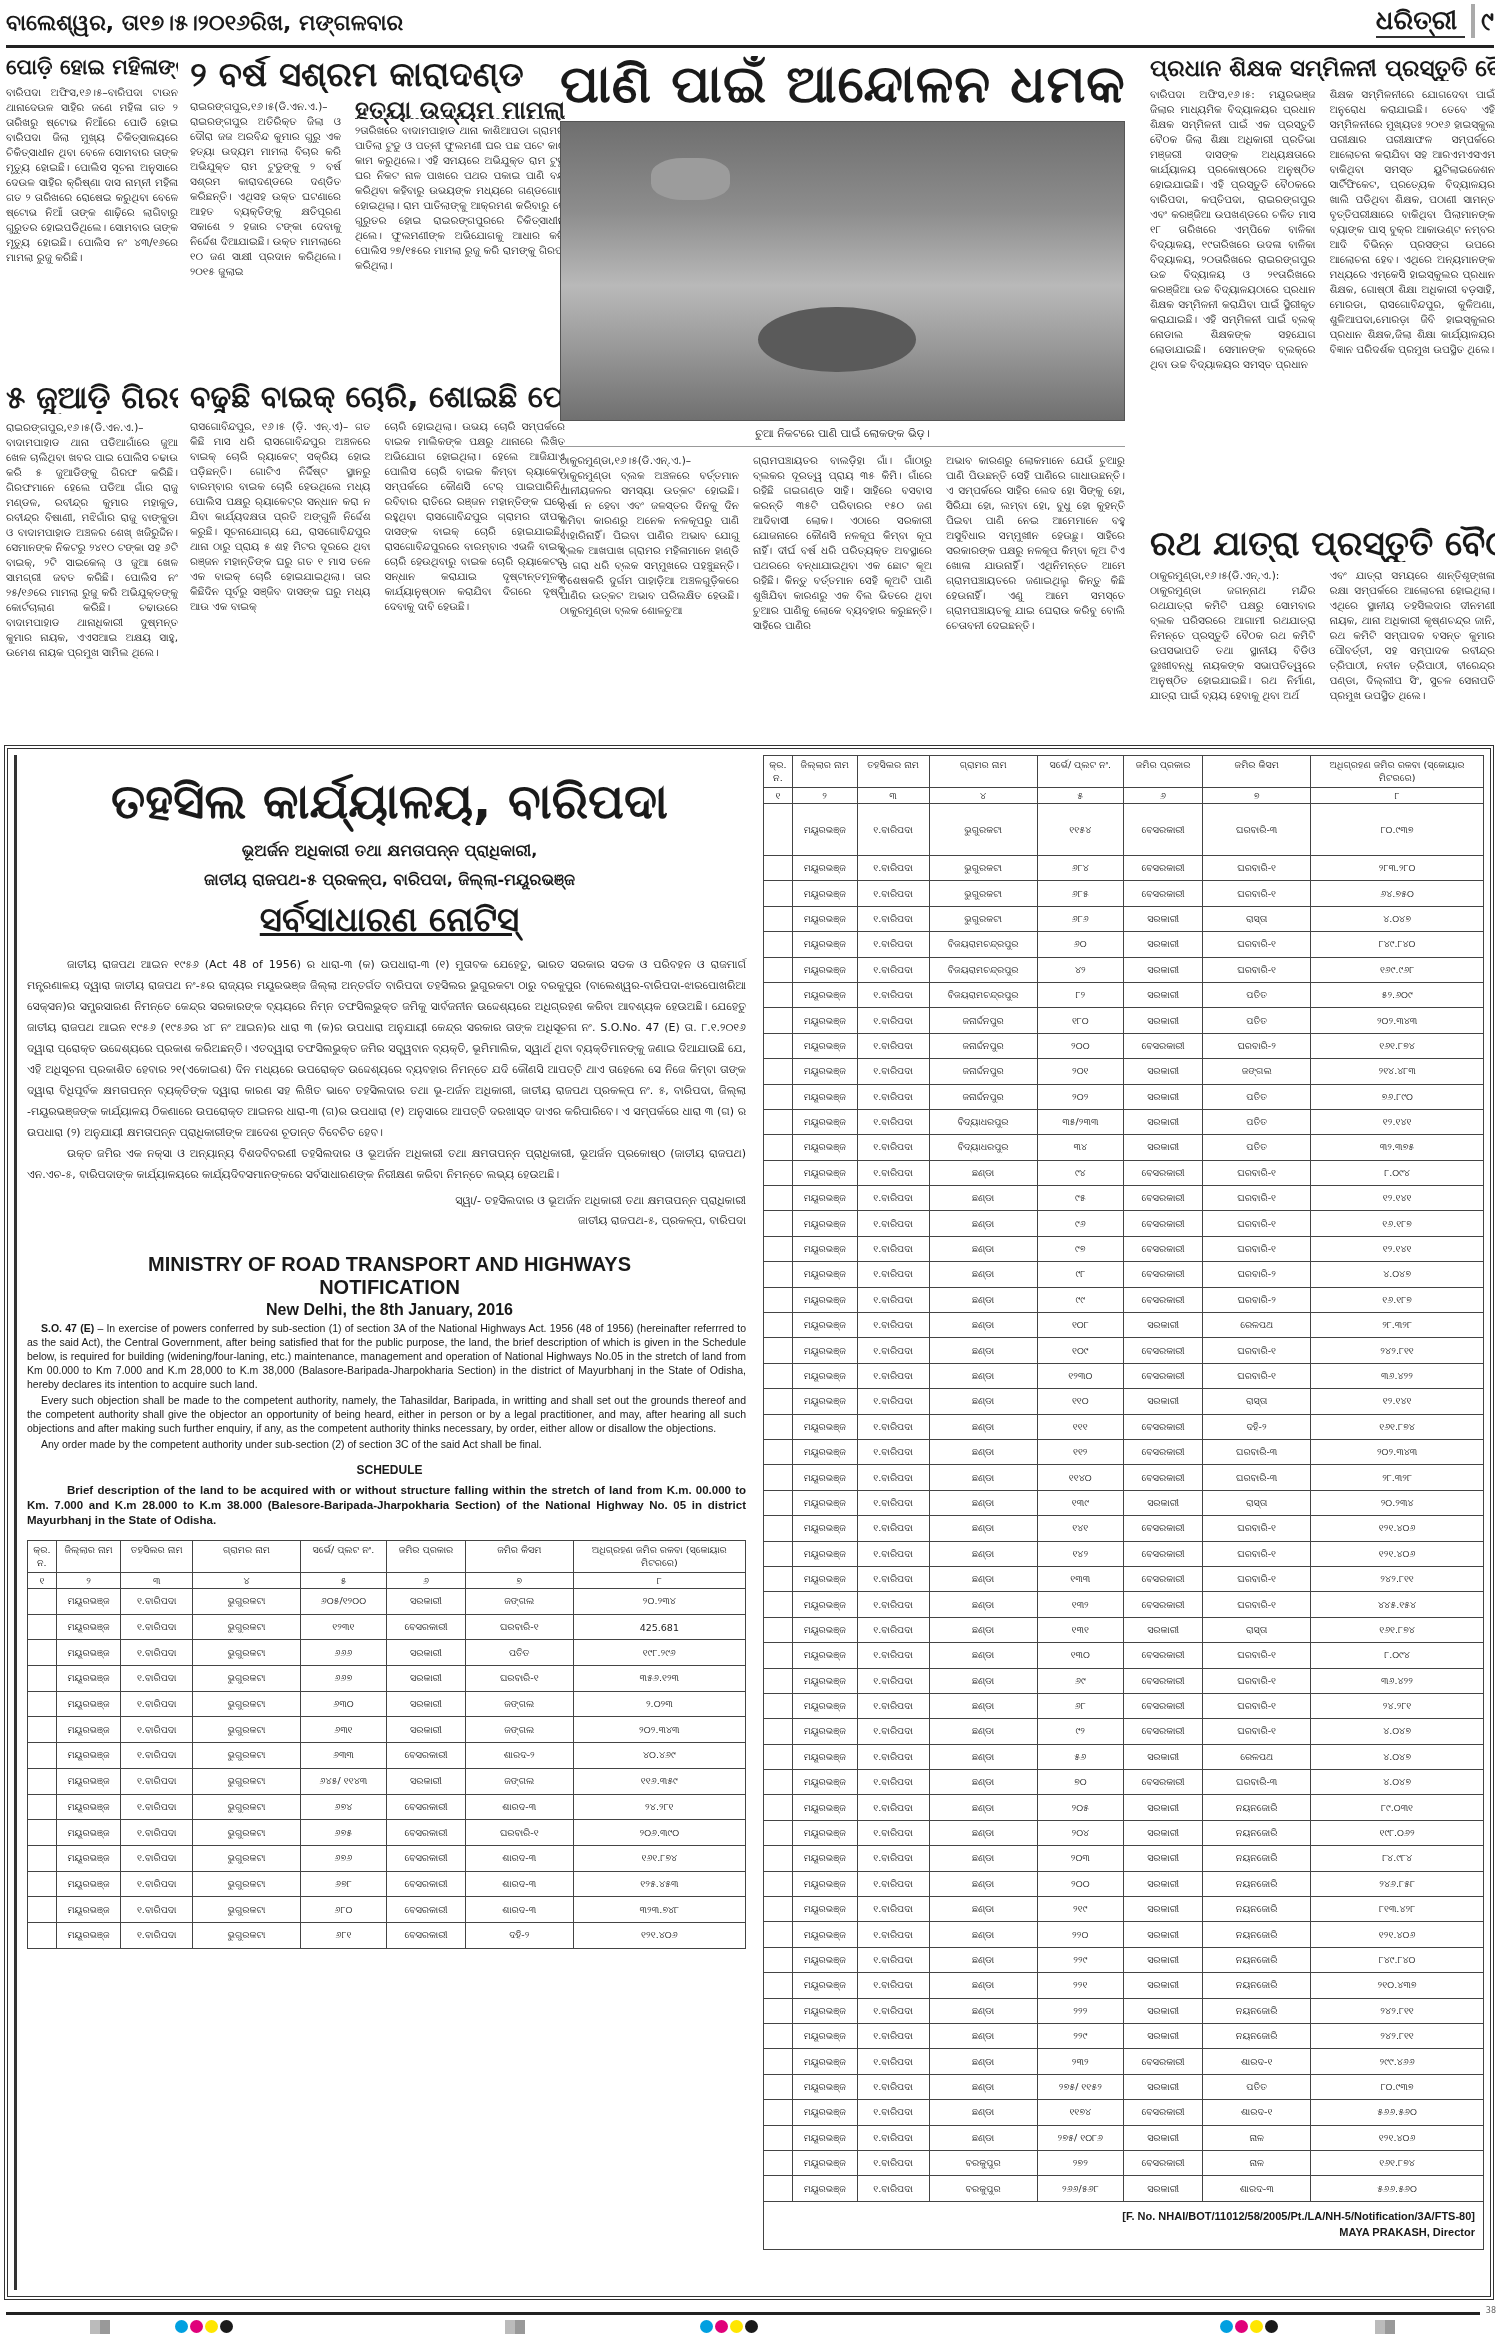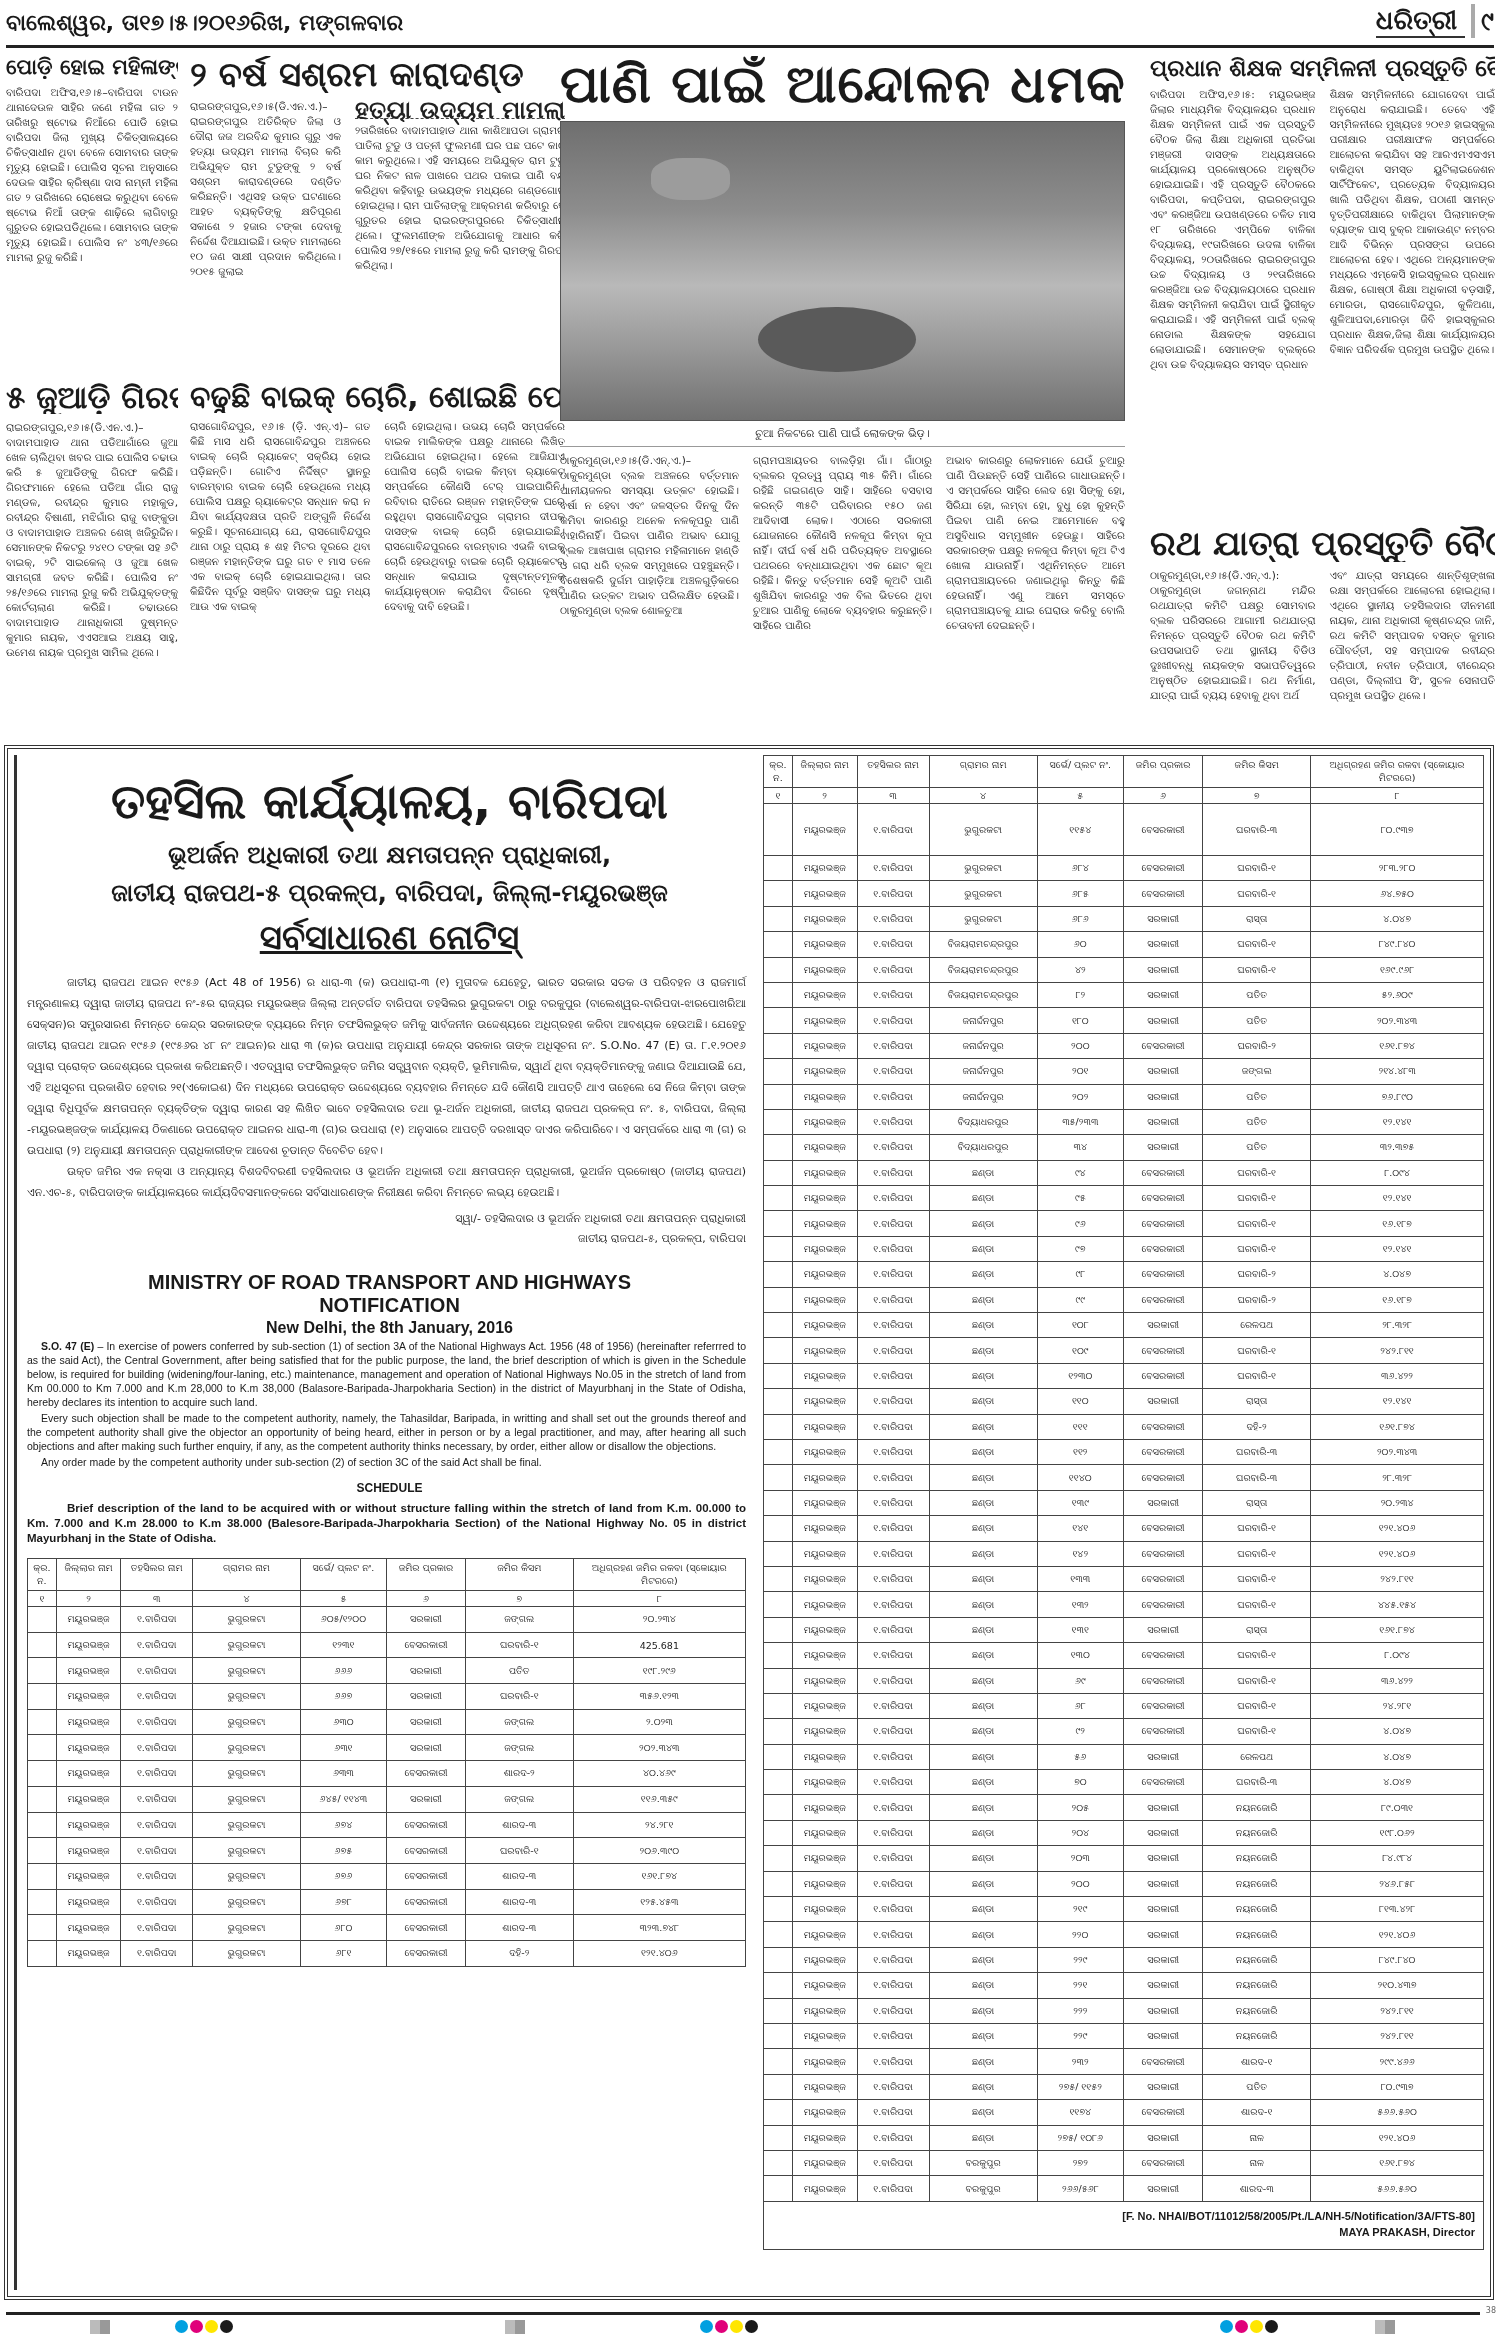--- a/index.html
+++ b/index.html
@@ -40,21 +40,21 @@
   .s6 { left: 1150px; top: 56px; width: 345px; height: 470px; }
   .s6 h2 { font-size: 23px; }
   .s7 { left: 1150px; top: 525px; width: 345px; height: 200px; }
   .s7 h2 { font-size: 34px; }
 
   
   .notice { position: absolute; left: 4px; top: 745px; width: 1490px; height: 1555px; border: 4px double #333; }
   .notice-left { position: absolute; left: 6px; top: 6px; width: 738px; bottom: 6px; border-left: 3px solid #333; padding-left: 10px; }
   .notice-right { position: absolute; left: 755px; top: 6px; right: 6px; bottom: 6px; }
   .n-title { text-align: center; font-size: 48px; font-weight: bold; margin-top: 18px; }
-  .n-sub { text-align: center; font-size: 24px; font-weight: bold; margin-top: 10px; }
+  .n-sub { text-align: center; font-size: 16px; font-weight: bold; margin-top: 10px; }
   .n-heading { text-align: center; font-size: 34px; font-weight: bold; text-decoration: underline; margin-top: 10px; }
   .n-body { font-size: 11px; line-height: 21px; text-align: justify; margin-top: 14px; padding-right: 6px; text-indent: 40px; }
   .n-sign { text-align: right; font-size: 11px; line-height: 20px; padding-right: 6px; margin-top: 6px; }
   .en-title { text-align: center; font-family: "Liberation Sans", sans-serif; font-weight: bold; font-size: 20px; margin-top: 22px; }
   .en-notif { text-align: center; font-family: "Liberation Sans", sans-serif; font-weight: bold; font-size: 20px; }
   .en-date { text-align: center; font-family: "Liberation Sans", sans-serif; font-weight: bold; font-size: 16px; margin-top: 2px; }
   .en-p { font-family: "Liberation Sans", sans-serif; font-size: 10.5px; line-height: 14px; text-align: justify; text-indent: 14px; padding-right: 6px; margin-top: 2px; }
   .en-p b { font-weight: bold; }
   .sched-title { text-align: center; font-family: "Liberation Sans", sans-serif; font-weight: bold; font-size: 12px; margin-top: 12px; }
   .sched-desc { font-family: "Liberation Sans", sans-serif; font-weight: bold; font-size: 11.5px; line-height: 15px; text-align: justify; text-indent: 40px; padding-right: 6px; margin-top: 6px; }

